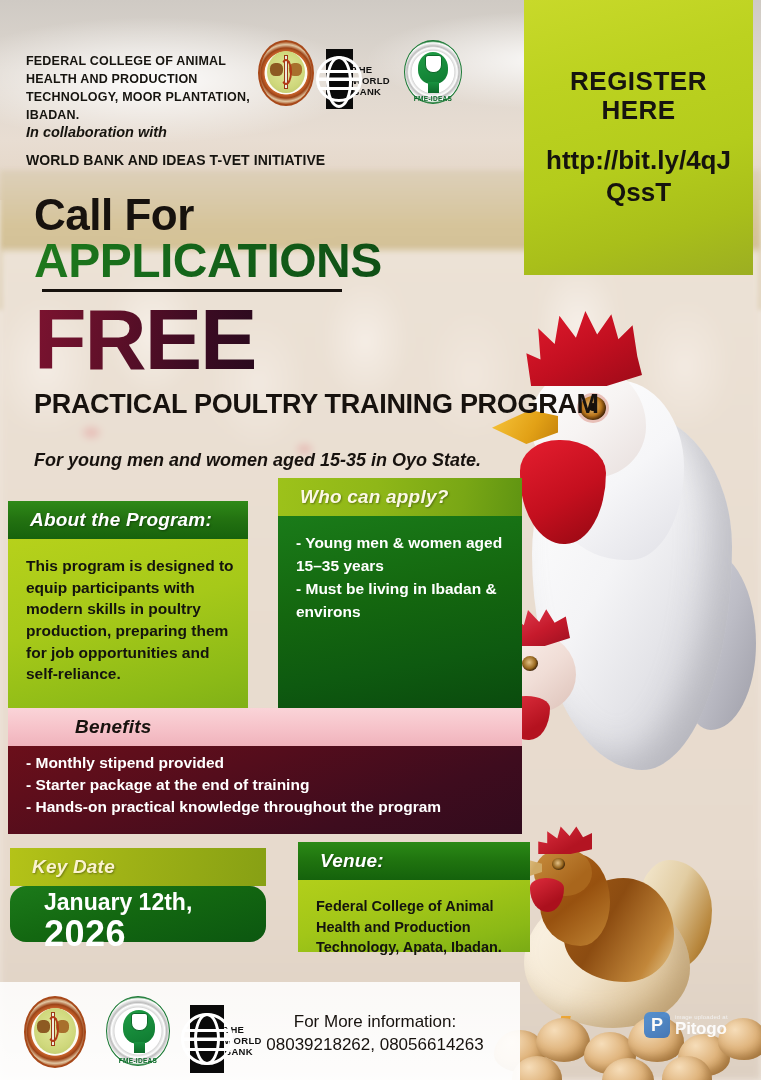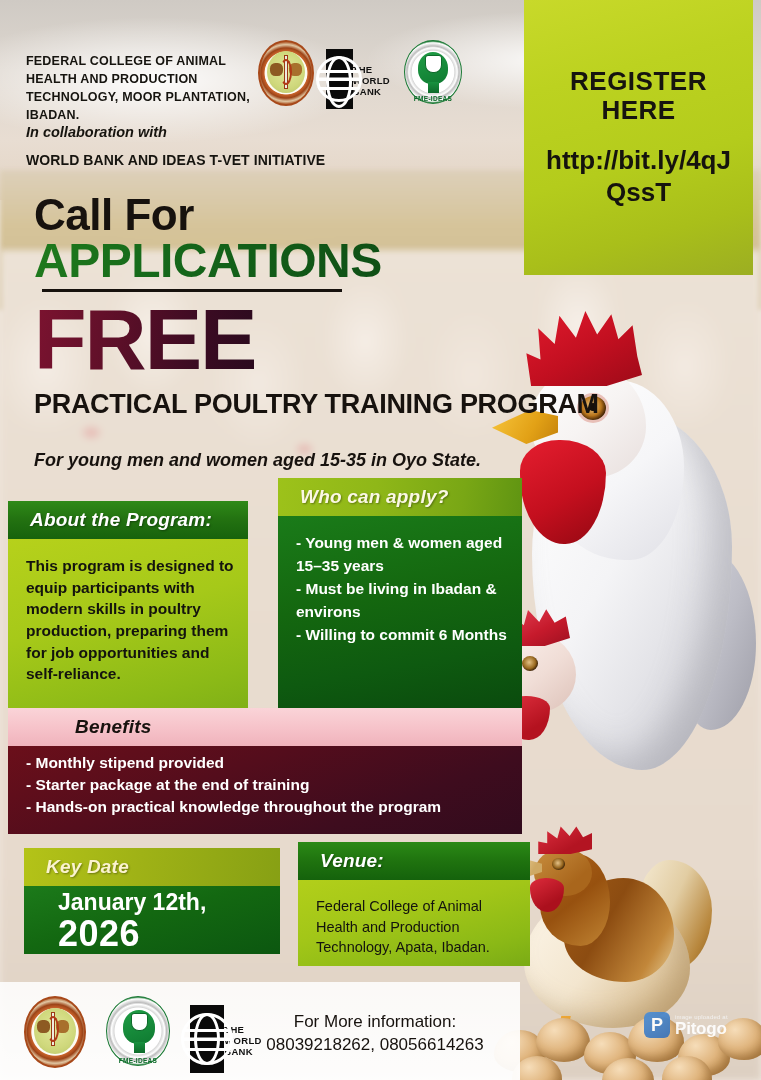--- a/index.html
+++ b/index.html
@@ -338,37 +338,37 @@
   #card-benefits .hdr{
     background:linear-gradient(180deg,#fad4d8 0%,#f6c2c9 55%,#f0b3bc 100%);
     color:#17120e; text-shadow:none; padding-left:67px;
   }
   #card-benefits .bdy{
     background:linear-gradient(160deg,#6b0f1a 0%,#540d1c 38%,#3e0c1e 72%,#320b1d 100%);
     height:88px; color:#fff; font-size:15.5px; font-weight:bold; line-height:1.42;
     padding-top:6px;
   }
 
-  #card-keydate{ left:24px; top:848px; width:256px; }
+  #card-keydate{ left:10px; top:848px; width:256px; }
   #card-keydate .hdr{
     background:linear-gradient(100deg,#b4c318 0%,#9fb216 45%,#87a014 100%);
     color:#fbf3cf;
   }
   #card-keydate .bdy{
     background:linear-gradient(165deg,#1c7a1a 0%,#136811 45%,#0c5710 100%);
-    height:68px; padding-top:4px; padding-left:34px;
+    height:56px; padding-top:4px; padding-left:34px;border-radius:16px;
   }
   .kd-month{ font-size:23px; font-weight:bold; color:#fff; line-height:1.1; }
   .kd-year{ font-size:36px; font-weight:900; color:#fff; line-height:1.05; letter-spacing:.5px; }
 
   #card-venue{ left:298px; top:842px; width:232px; }
   #card-venue .hdr{ background:linear-gradient(180deg,#2b8a16 0%,#1f730f 50%,#15620c 100%); }
   #card-venue .bdy{
     background:linear-gradient(165deg,#b2cf1a 0%,#a2c618 42%,#8bb916 78%,#7aab15 100%);
-    height:86px; color:#14140e; font-size:14.5px; font-weight:normal; line-height:1.42;
+    height:72px; color:#14140e; font-size:14.5px; font-weight:bold; line-height:1.42;
   }
 
   
   .footer-strip{
     position:absolute; left:0; top:982px; width:520px; height:98px;
     background:linear-gradient(180deg,rgba(255,255,255,.86) 0%,rgba(255,255,255,.95) 100%);
   }
   .footer-logos{ position:absolute; left:24px; top:996px; display:flex; align-items:flex-start; gap:20px; }
   .contact{
     position:absolute; left:240px; top:1010px; width:270px; text-align:center;
@@ -494,21 +494,20 @@
   <div class="card" id="card-about">
     <div class="hdr">About the Program:</div>
     <div class="bdy">This program is designed to equip participants with modern skills in poultry production, preparing them for job opportunities and self-reliance.</div>
   </div>
 
   <div class="card" id="card-who">
     <div class="hdr">Who can apply?</div>
     <div class="bdy">
       <div>- Young men &amp; women aged 15–35 years</div>
       <div>- Must be living in Ibadan &amp; environs</div>
-      <div>- Willing to commit 6 Months</div>
     </div>
   </div>
 
   <div class="card" id="card-benefits">
     <div class="hdr">Benefits</div>
     <div class="bdy">
       <div>- Monthly stipend provided</div>
       <div>- Starter package at the end of training</div>
       <div>- Hands-on practical knowledge throughout the program</div>
     </div>

